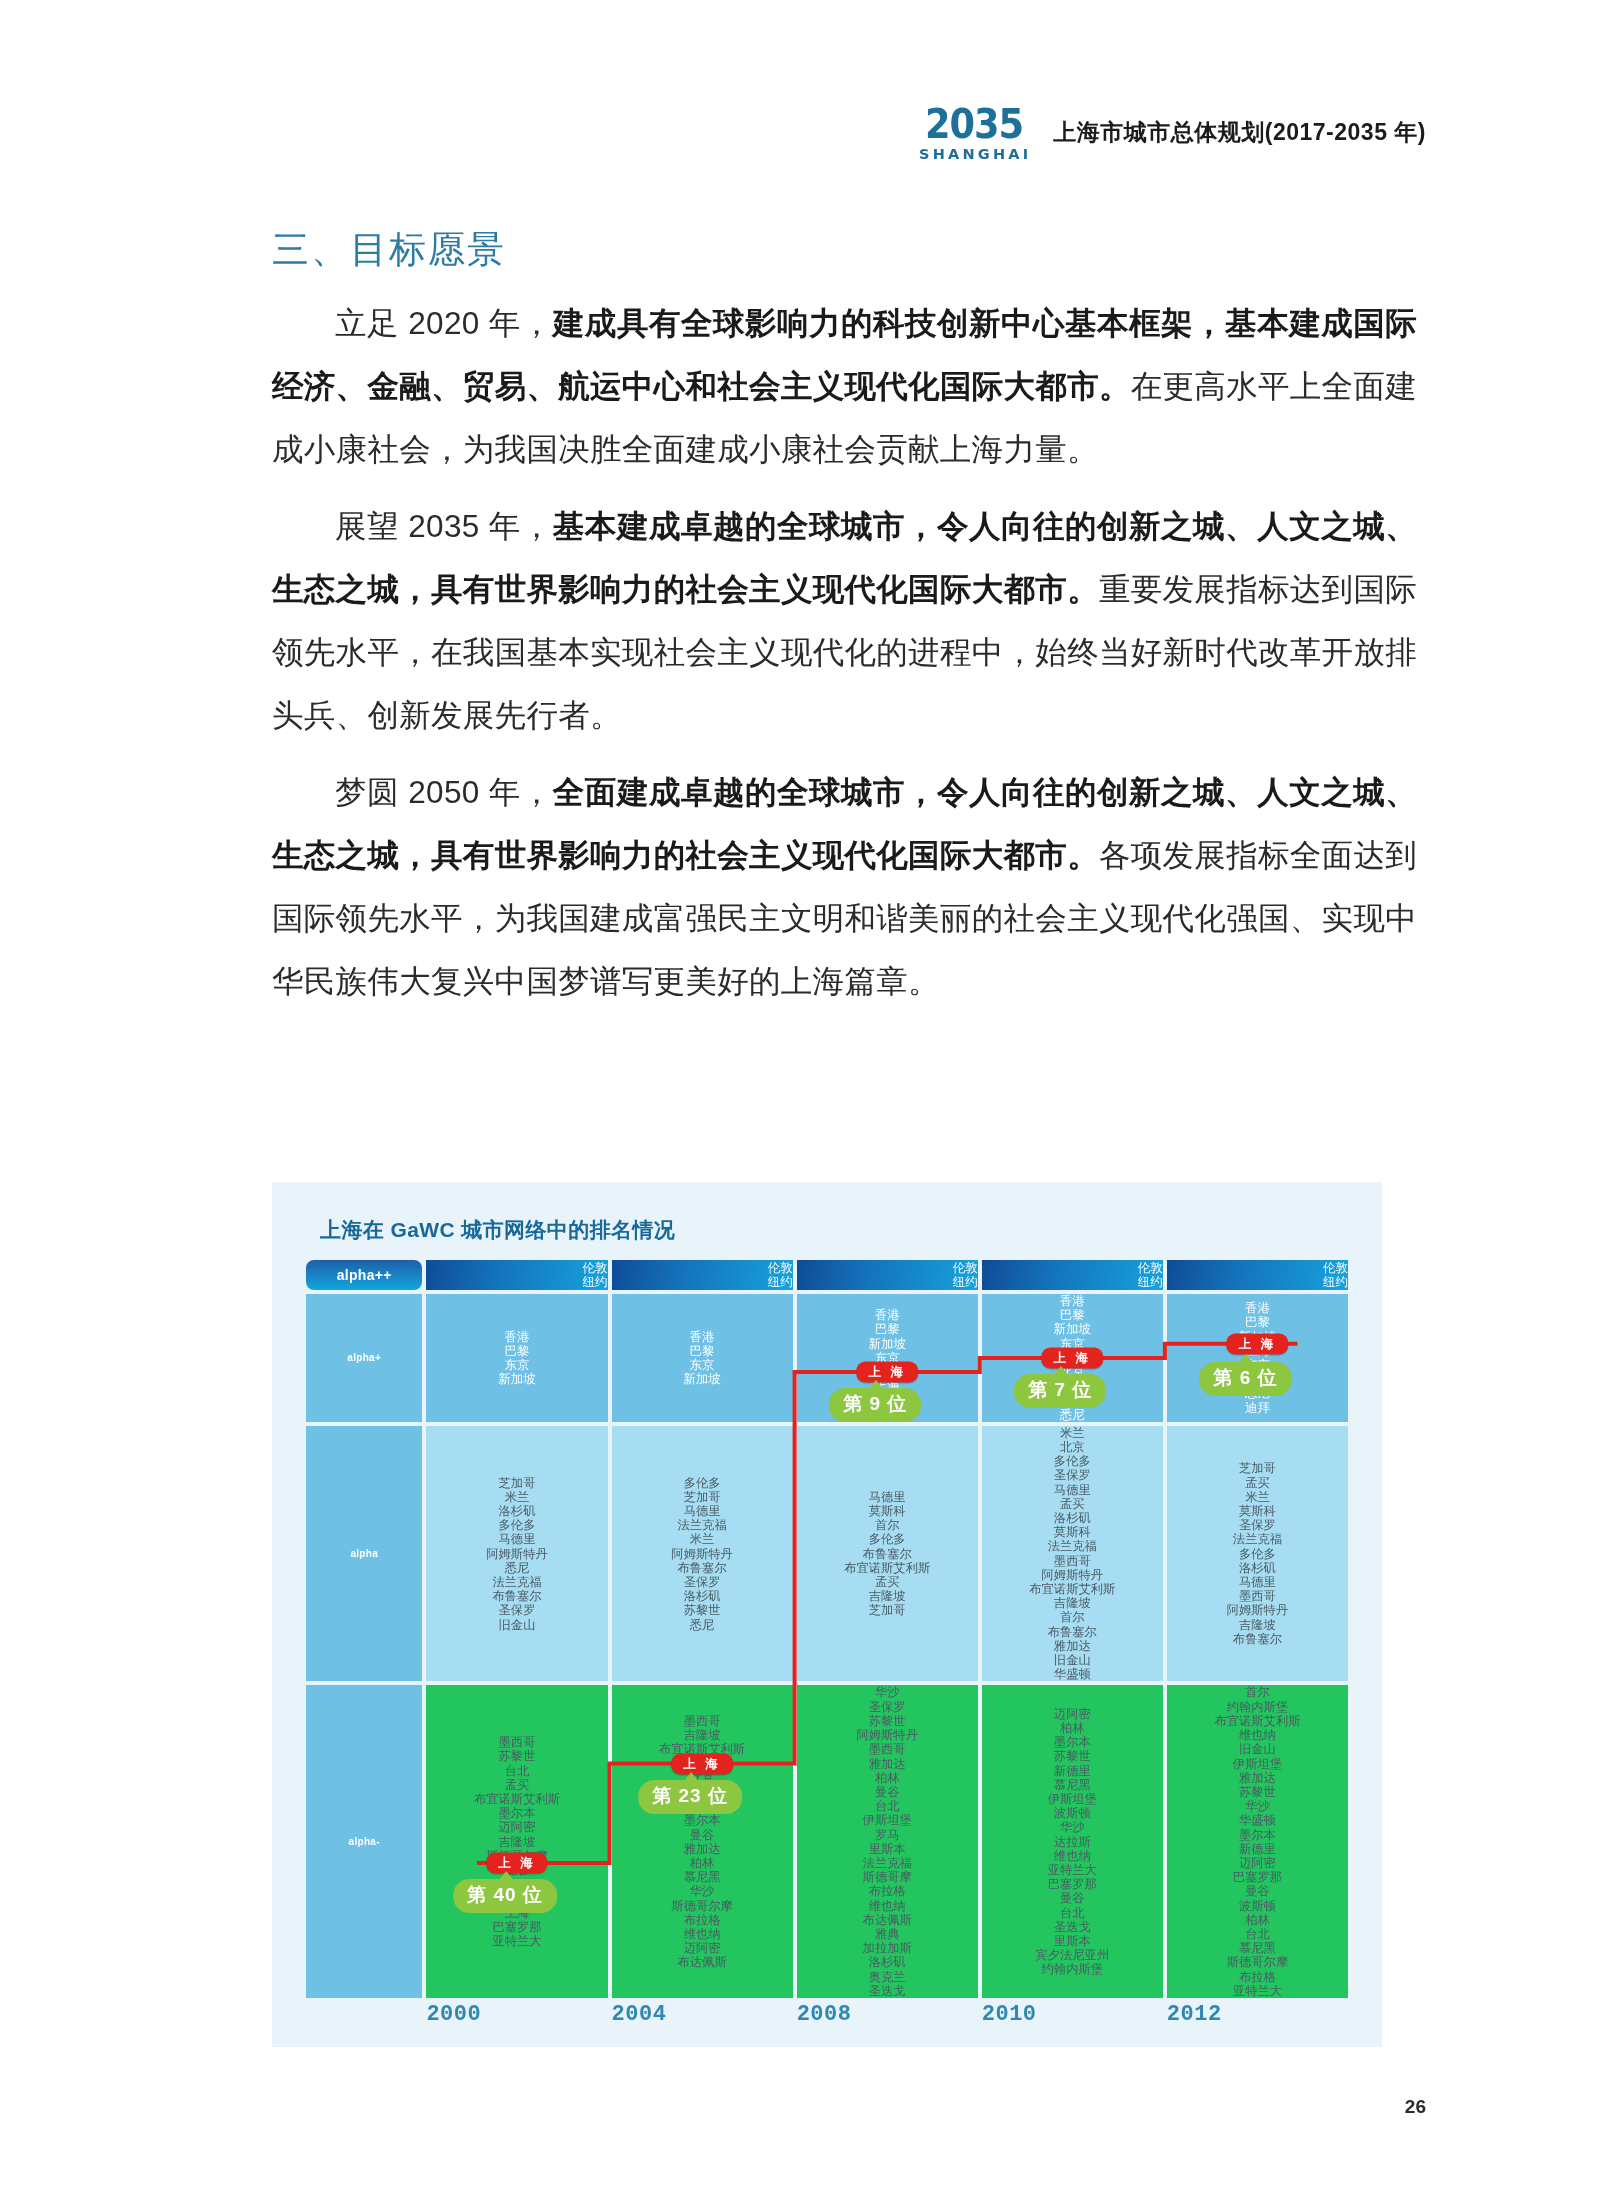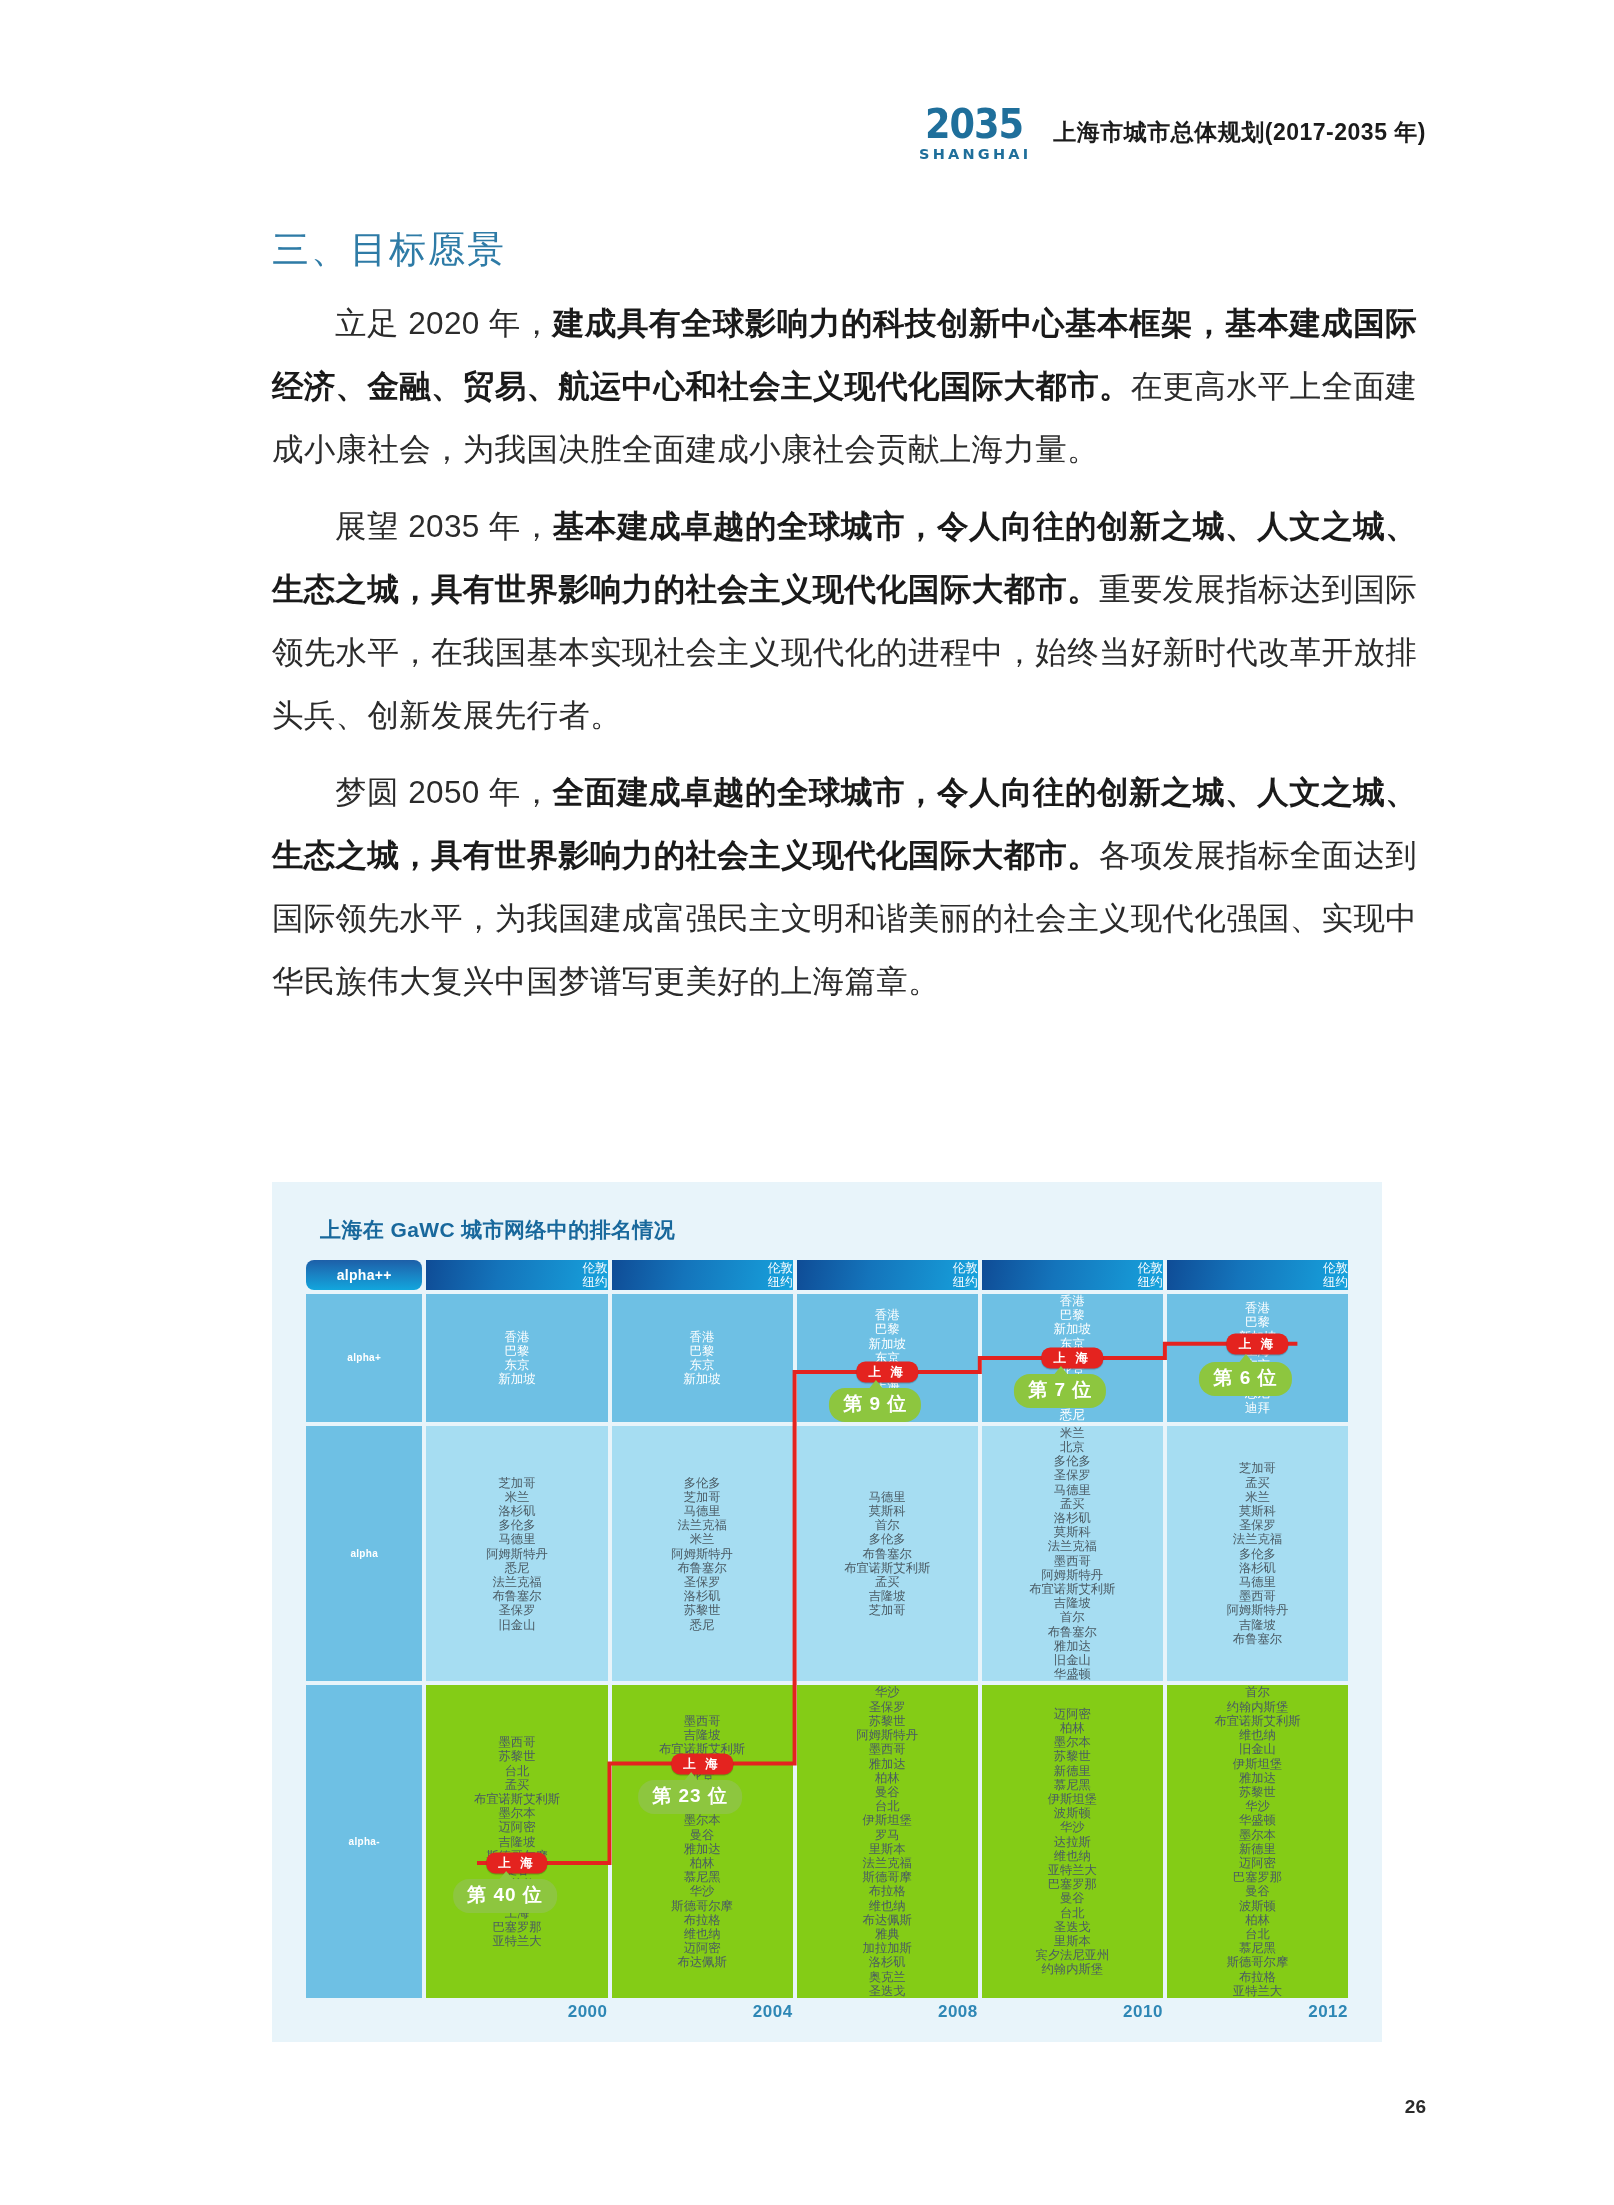--- a/index.html
+++ b/index.html
@@ -155,32 +155,33 @@
   }
   .alpha-cell {
     background: #a6ddf2;
     color: #4a5a63;
     text-align: center;
     font-size: 12.3px;
     line-height: 14.2px;
     padding: 7px 2px 8px 2px;
     vertical-align: top;
   }
-  .alpha-cell.light { background: #84cc16; font-family: Liberation Serif, serif; }
+  .alpha-cell.light { background: #22c55e; font-family: Liberation Serif, serif; }
   .col-w { width: 168px; }
   .lbl-w { width: 108px; }
 
   .years-row td {
     background: #e8f4fa;
     color: #2e87b5;
-    font-size: 17px;
-    font-weight: bold;
-    text-align: right;
+    font-size: 22px;
+    font-weight: bold;
+    text-align: left;
     padding: 16px 0 18px 0;
     letter-spacing: 0.5px;
+    font-family: Liberation Mono, monospace;
   }
 
   
   .overlay {
     position: absolute;
     left: 0; top: 0;
     width: 1078px;
     height: 100%;
     pointer-events: none;
   }

